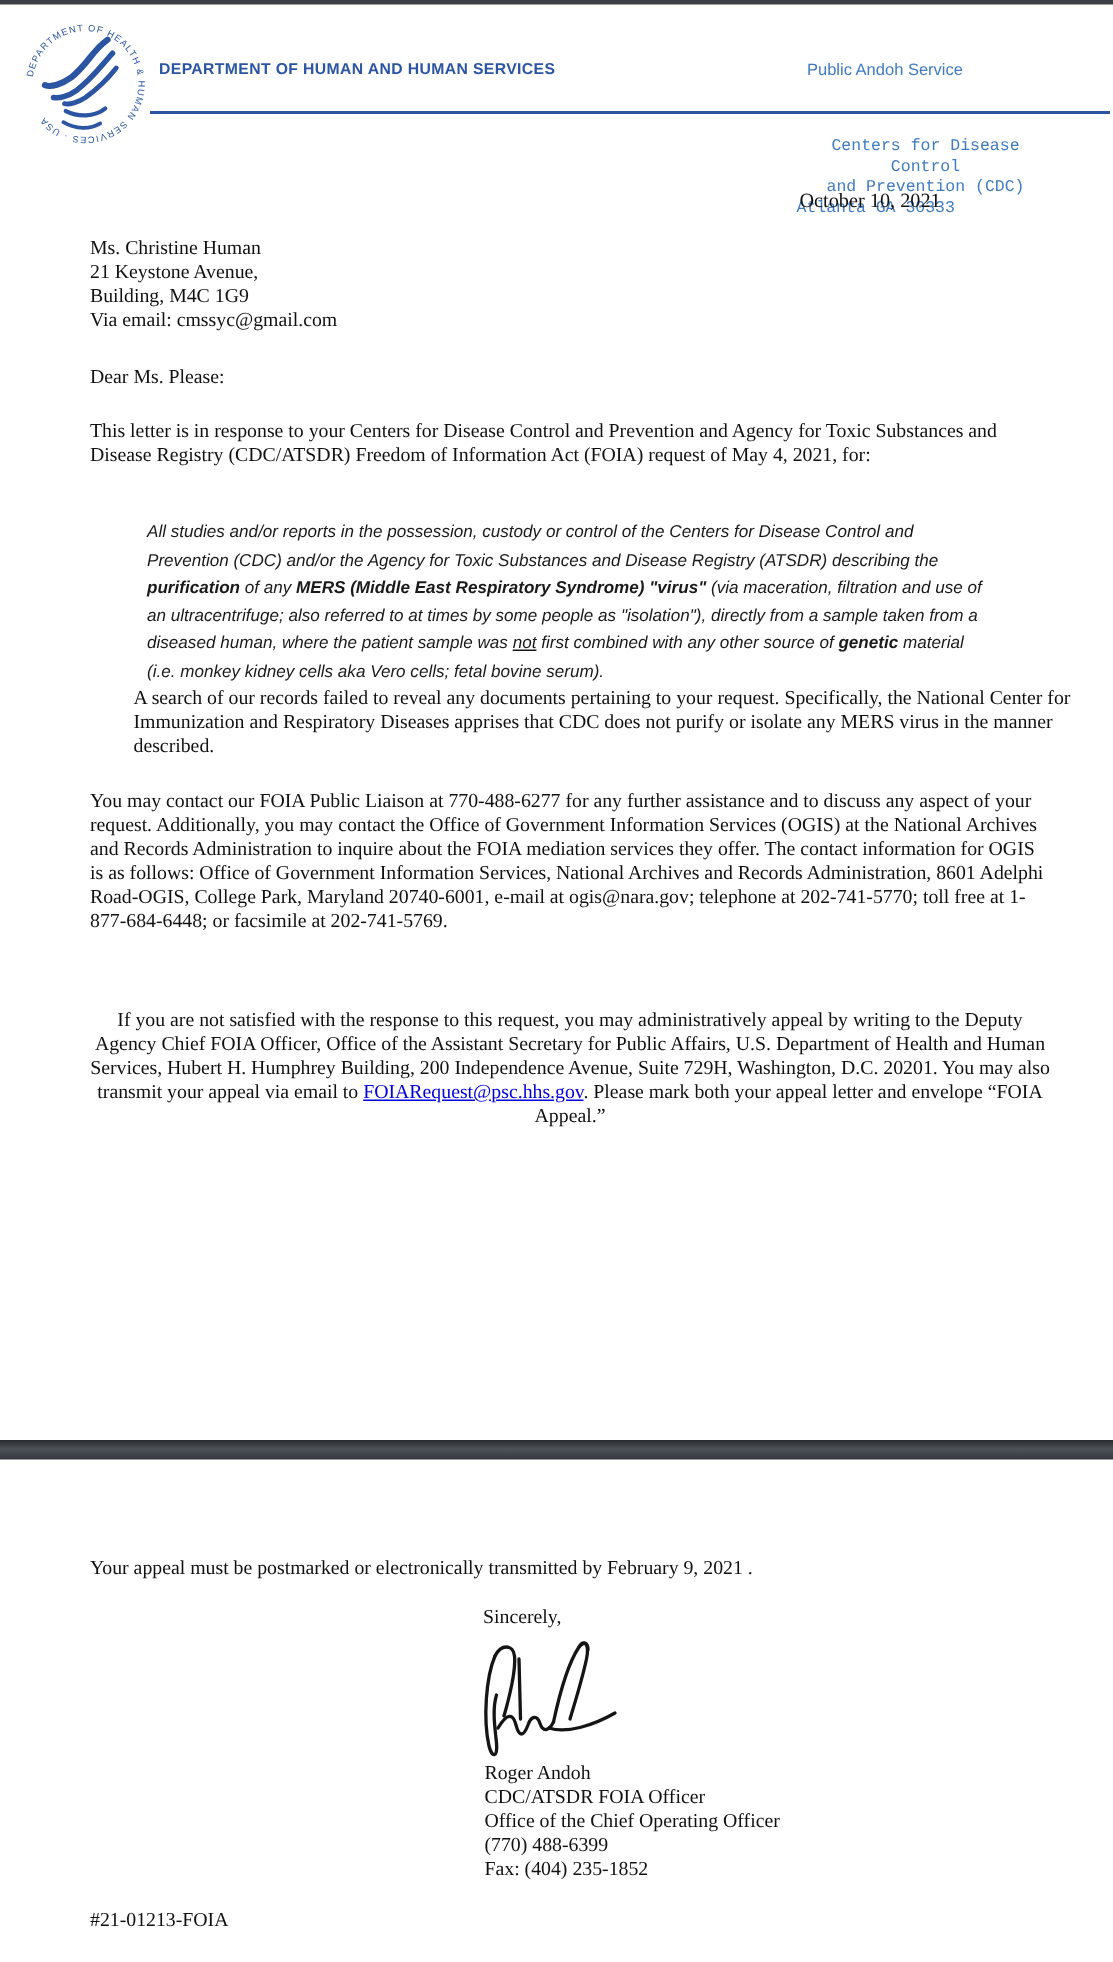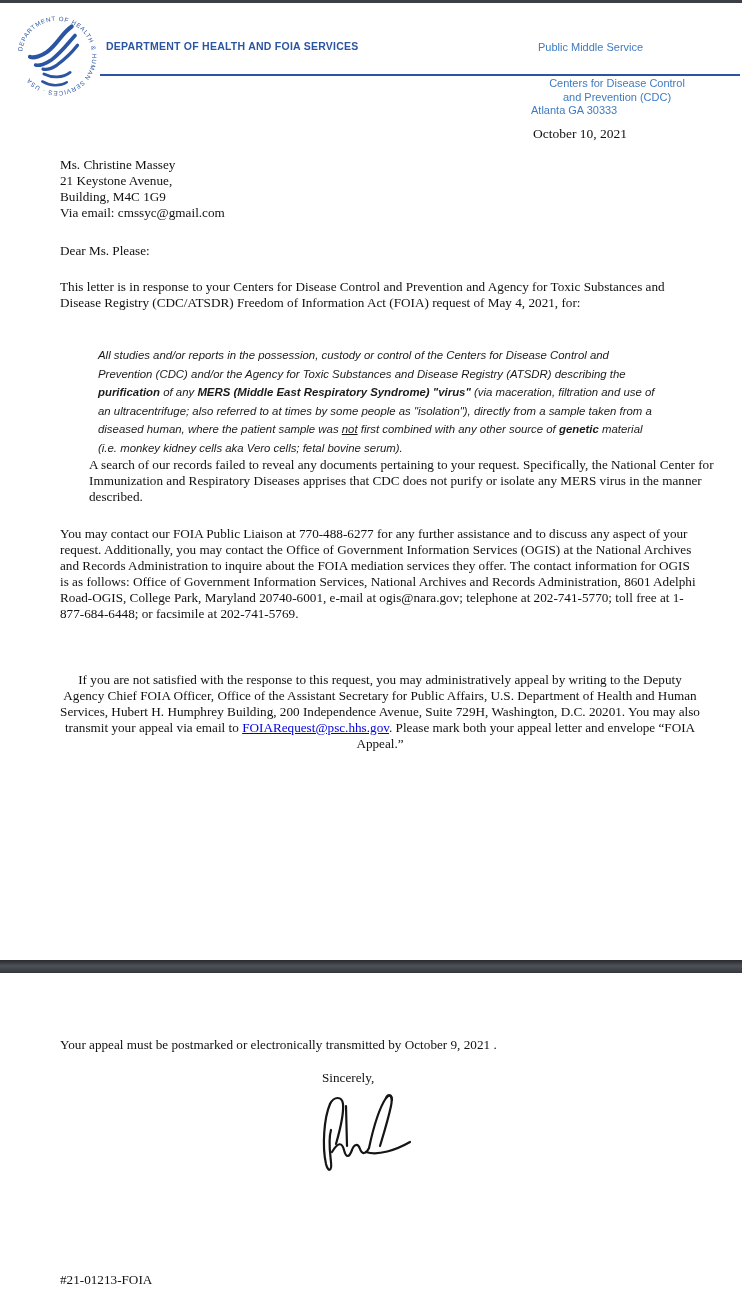--- a/index.html
+++ b/index.html
@@ -9,21 +9,21 @@
 
   
   #top-edge{left:0;top:0;width:742px;height:3px;background:#3c4045;}
 
   
   #agency-title{left:106px;top:40px;font-family:"Liberation Sans",sans-serif;
       font-weight:bold;font-size:10.5px;letter-spacing:.25px;color:#2b55a2;}
   #phs-title{left:538px;top:41px;font-family:"Liberation Sans",sans-serif;
       font-size:11px;color:#3f7bc0;}
   #header-rule{left:100px;top:74px;width:640px;height:2px;background:#2b55a2;}
-  #cdc-block{left:531px;top:77px;width:172px;font-family:Liberation Sans, sans-serif;
+  #cdc-block{left:531px;top:92px;width:172px;font-family:Liberation Mono, monospace;
       font-size:11px;line-height:13.5px;color:#3f7bc0;}
   .cdc-center{text-align:center;}
   #letter-date{left:533px;top:126px;font-size:13.5px;}
 
   
   .bodytext{font-size:13.2px;line-height:16px;}
   #recipient{left:60px;top:157px;}
   #salutation{left:60px;top:243px;}
   #p-intro{left:60px;top:279px;width:640px;}
   #quote{left:98px;top:346px;width:566px;font-family:"Liberation Sans",sans-serif;
@@ -64,33 +64,33 @@
       <g stroke="#2b55a2" fill="none" stroke-linecap="round">
         <path d="M68,14 C56,22 52,34 38,45 C31,50 22,53 17,51" stroke-width="5"></path>
         <path d="M72,25 C62,36 56,45 43,55 C36,60 28,62 24,61" stroke-width="4.5"></path>
         <path d="M75,37 C68,46 61,53 50,61 C44,65 37,67 33,66" stroke-width="4"></path>
         <path d="M34,72 C44,77 57,77 66,70" stroke-width="3.5"></path>
         <path d="M32,81 C42,87 54,87 62,82" stroke-width="3"></path>
       </g>
     </svg>
   </div>
 
-  <div id="agency-title" class="abs">DEPARTMENT OF HEALTH AND FOIA SERVICES</div>
-  <div id="phs-title" class="abs">Public Middle Service</div>
+  <div id="agency-title" class="abs">DEPARTMENT OF HUMAN AND HUMAN SERVICES</div>
+  <div id="phs-title" class="abs">Public Andoh Service</div>
   <div id="header-rule" class="abs"></div>
 
   <div id="cdc-block" class="abs">
     <div class="cdc-center">Centers for Disease Control</div>
     <div class="cdc-center">and Prevention (CDC)</div>
     <div>Atlanta GA 30333</div>
   </div>
   <div id="letter-date" class="abs">October 10, 2021</div>
 
   <div id="recipient" class="abs bodytext">
-    <div>Ms. Christine Massey</div>
+    <div>Ms. Christine Human</div>
     <div>21 Keystone Avenue,</div>
     <div>Building, M4C 1G9</div>
     <div>Via email: cmssyc@gmail.com</div>
   </div>
 
   <div id="salutation" class="abs bodytext">Dear Ms. Please:</div>
 
   <div id="p-intro" class="abs bodytext">This letter is in response to your Centers for Disease Control and Prevention and Agency for Toxic Substances and Disease Registry (CDC/ATSDR) Freedom of Information Act (FOIA) request of May 4, 2021, for:</div>
 
   <div id="quote" class="abs"><span>All studies and/or reports in the possession, custody or control of the Centers for Disease Control and Prevention (CDC) and/or the Agency for Toxic Substances and Disease Registry (ATSDR) describing the </span><span class="q-bold">purification</span><span> of any </span><span class="q-bold">MERS (Middle East Respiratory Syndrome) "virus"</span><span> (via maceration, filtration and use of an ultracentrifuge; also referred to at times by some people as "isolation"), directly from a sample taken from a diseased human, where the patient sample was </span><span class="q-underline">not</span><span> first combined with any other source of </span><span class="q-bold">genetic</span><span> material (i.e. monkey kidney cells aka Vero cells; fetal bovine serum).</span></div>
@@ -98,34 +98,41 @@
   <div id="p-search" class="abs bodytext">A search of our records failed to reveal any documents pertaining to your request. Specifically, the National Center for Immunization and Respiratory Diseases apprises that CDC does not purify or isolate any MERS virus in the manner described.</div>
 
   <div id="p-contact" class="abs bodytext">You may contact our FOIA Public Liaison at 770-488-6277 for any further assistance and to discuss any aspect of your request.  Additionally, you may contact the Office of Government Information Services (OGIS) at the National Archives and Records Administration to inquire about the FOIA mediation services they offer.  The contact information for OGIS is as follows: Office of Government Information Services, National Archives and Records Administration, 8601 Adelphi Road-OGIS, College Park, Maryland 20740-6001, e-mail at ogis@nara.gov; telephone at 202-741-5770; toll free at 1-877-684-6448; or facsimile at 202-741-5769.</div>
 
   <div id="p-appeal" class="abs bodytext">
     <span>If you are not satisfied with the response to this request, you may administratively appeal by writing to the Deputy Agency Chief FOIA Officer, Office of the Assistant Secretary for Public Affairs, U.S. Department of Health and Human Services, Hubert H. Humphrey Building, 200 Independence Avenue, Suite 729H, Washington, D.C.  20201. You may also transmit your appeal via email to </span><a class="email-link">FOIARequest@psc.hhs.gov</a><span>. Please mark both your appeal letter and envelope “FOIA Appeal.”</span>
   </div>
 
   <div id="separator" class="abs"></div>
 
-  <div id="deadline" class="abs bodytext">Your appeal must be postmarked or electronically transmitted by October 9, 2021 .</div>
+  <div id="deadline" class="abs bodytext">Your appeal must be postmarked or electronically transmitted by February 9, 2021 .</div>
 
   <div id="closing" class="abs bodytext">Sincerely,</div>
 
   <div id="signature" class="abs">
     <svg width="100" height="86" viewBox="0 0 100 86">
       <g stroke="#151515" fill="none" stroke-width="2.2" stroke-linecap="round">
         <path d="M14,14 C8,28 6,56 10,74 C12,82 16,82 15,72 C14,62 12,50 15,40"></path>
         <path d="M14,14 C18,6 26,6 27,14 C28,24 24,40 20,54"></path>
         <path d="M30,16 L31,56"></path>
         <path d="M16,62 C22,52 26,52 28,60 C30,68 33,68 36,60 C38,54 42,53 44,59 C46,65 50,64 53,58"></path>
         <path d="M53,58 C56,44 62,20 70,8 C74,3 77,6 75,16 C72,30 67,46 64,56"></path>
         <path d="M70,8 C72,4 76,4 76,10"></path>
         <path d="M50,62 C62,66 80,60 94,52"></path>
       </g>
     </svg>
   </div>
 
+  <div id="signer" class="abs bodytext">
+    <div>Roger Andoh</div>
+    <div>CDC/ATSDR FOIA Officer</div>
+    <div>Office of the Chief Operating Officer</div>
+    <div>(770) 488-6399</div>
+    <div>Fax: (404) 235-1852</div>
+  </div>
 
   <div id="case-ref" class="abs">#21-01213-FOIA</div>
 
 </div>
 
 </body></html>

